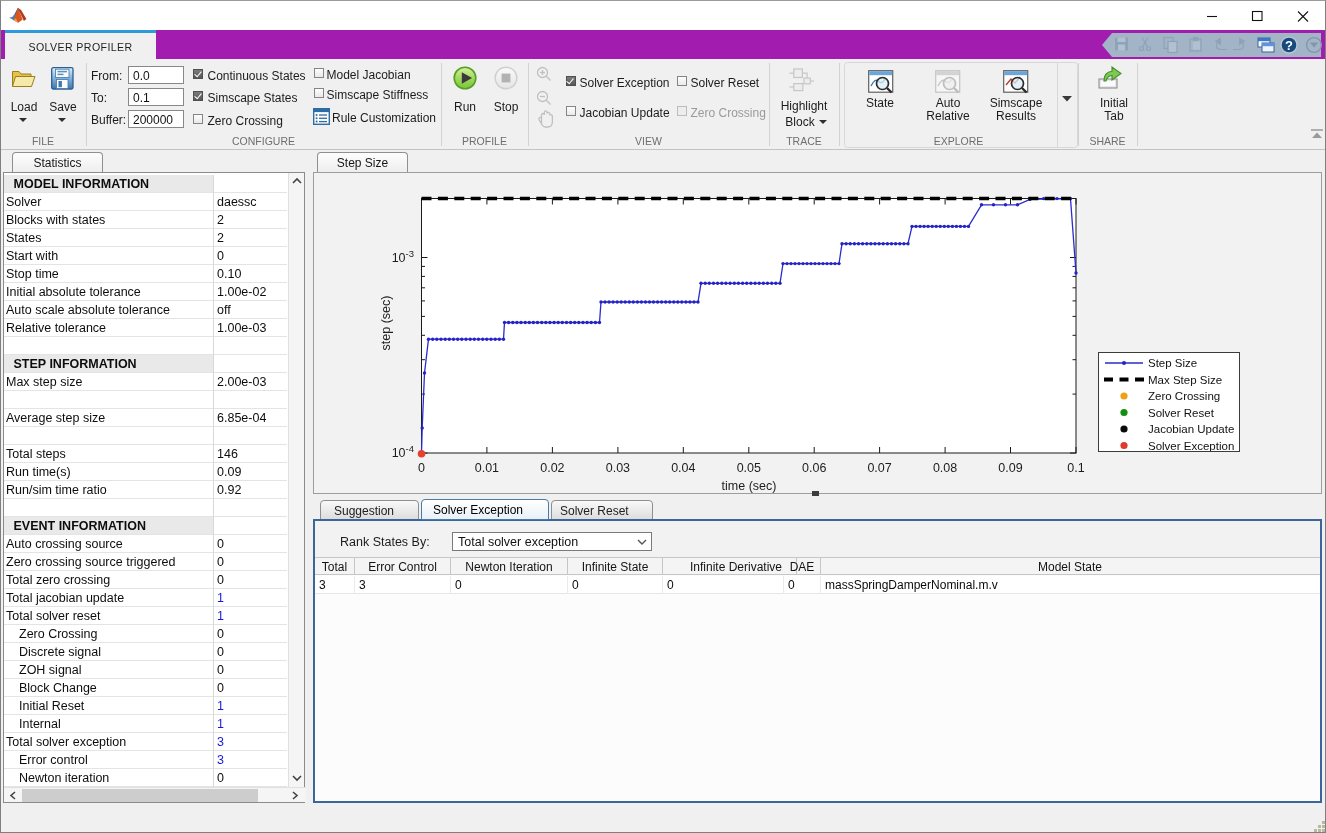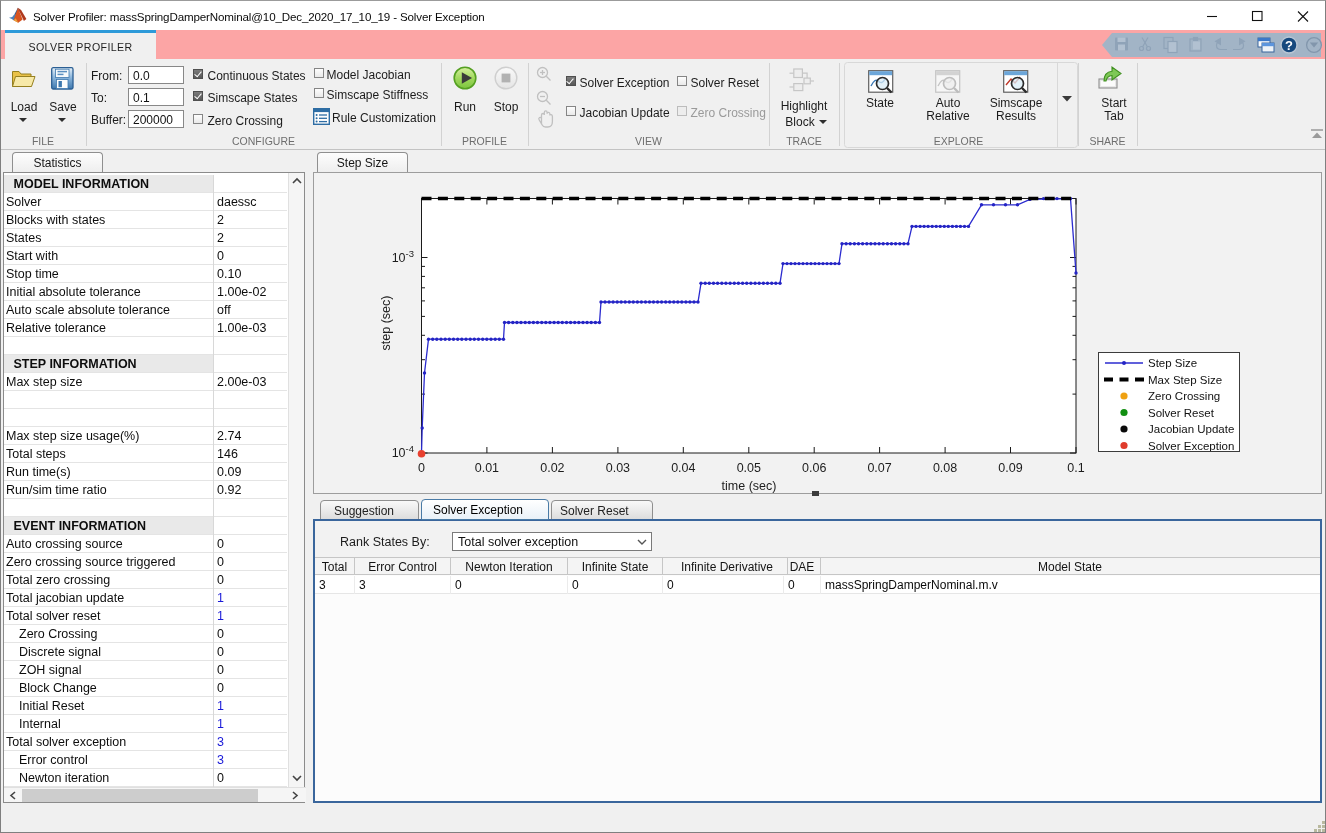--- a/index.html
+++ b/index.html
@@ -3,21 +3,21 @@
 <meta charset="utf-8">
 <style>
 * { margin:0; padding:0; box-sizing:border-box; }
 html,body { width:1326px; height:833px; }
 body { font-family:"Liberation Sans", sans-serif; background:#f0f0f0; position:relative; overflow:hidden; border:1px solid #7f7f7f; border-top:1px solid #9b9b9b; }
 .abs { position:absolute; }
 
 #titlebar { position:absolute; left:0; top:0; width:1324px; height:29px; background:#ffffff; }
 #titletxt { position:absolute; left:32px; top:8.5px; font-size:11.6px; letter-spacing:-0.15px; color:#0a0a0a; }
 
-#ribbonstrip { position:absolute; left:0; top:29px; width:1324px; height:29px; background:#fca5a5; }
+#ribbonstrip { position:absolute; left:0; top:29px; width:1324px; height:29px; background:#a21caf; }
 #rtab { position:absolute; left:4px; top:0px; width:151px; height:29px; background:#f0f0f0; border-top:3px solid #2d9ad9; }
 #rtab span { position:absolute; left:0; right:0; top:8px; text-align:center; font-size:10.6px; color:#1f1f1f; letter-spacing:0.4px; }
 #qat { position:absolute; right:4px; top:3px; width:219px; height:24px; background:#a2b4c6; clip-path:polygon(10px 0, 219px 0, 219px 24px, 10px 24px, 0 12px); }
 
 #toolbar { position:absolute; left:0; top:58px; width:1324px; height:91px; background:#f0f0f0; border-bottom:1px solid #c3c3c3; }
 .sep { position:absolute; top:4px; height:83px; width:1px; background:#d2d2d2; }
 .seclab { position:absolute; top:76px; font-size:10.5px; color:#6e6e6e; text-align:center; }
 .tbtxt { font-size:12px; color:#1c1c1c; }
 .field { position:absolute; width:56px; height:18px; background:#fff; border:1px solid #888; font-size:12px; color:#111; padding:2px 0 0 4px; }
 .cb { position:absolute; width:10px; height:10px; border:1px solid #858585; background:linear-gradient(#fdfdfd,#e9e9e9); }
@@ -51,21 +51,20 @@
 <body>
 
 <div id="titlebar">
  <svg class="abs" style="left:8px;top:6px" width="18" height="17" viewBox="0 0 18 17">
   <polygon points="0,10.8 3.2,10 5.6,7 7.8,9.8 4.6,13.2 2.8,11.9" fill="#4a80b8"></polygon>
   <polygon points="5.6,7 8.9,0.8 10.4,4.6 7.8,9.8" fill="#2e5f96"></polygon>
   <polygon points="4.6,13.2 8.9,0.8 13.6,12.6 9.3,15.8" fill="#d9541f"></polygon>
   <polygon points="8.9,0.8 10.4,4.6 14.9,14 17.4,12 12.1,2.9" fill="#b03a1e"></polygon>
   <polygon points="4.6,13.2 6.8,11.2 9.3,15.8" fill="#e8a33d"></polygon>
  </svg>
- <div id="titletxt">Solver Profiler: massSpringDamperNominal@10_Dec_2020_17_10_19 - Solver Exception</div>
  <svg class="abs" style="left:1200px;top:0" width="120" height="29" viewBox="0 0 120 29">
   <g stroke="#111" stroke-width="1.1" fill="none">
    <line x1="6" y1="15.5" x2="16" y2="15.5"></line>
    <rect x="51.5" y="10.5" width="9.5" height="9"></rect>
    <line x1="97" y1="10.5" x2="107" y2="20.5"></line>
         <line x1="107" y1="10.5" x2="97" y2="20.5"></line>
   </g>
  </svg>
 </div>
 
@@ -264,21 +263,21 @@
  <div class="btnlab" style="left:917px;top:37px;width:60px">Auto</div>
  <div class="btnlab" style="left:917px;top:49.5px;width:60px">Relative</div>
  <div class="btnlab" style="left:984px;top:37px;width:62px">Simscape</div>
  <div class="btnlab" style="left:984px;top:49.5px;width:62px">Results</div>
 
  <svg class="abs" style="left:1095px;top:6px" width="28" height="27" viewBox="0 0 28 27">
   <rect x="3" y="14" width="18" height="9" fill="#e8e8e8" stroke="#8f8f8f" stroke-width="1.1"></rect>
   <rect x="5" y="16" width="14" height="5" fill="#fbfbfb"></rect>
   <path d="M8 16 Q8 7 16 6.2 L16 2 L25 8.5 L16 15 L16 10.5 Q11 10.8 10 16 Z" fill="#7ec856" stroke="#3f8f1f" stroke-width="1.1"></path>
  </svg>
- <div class="btnlab" style="left:1085px;top:37px;width:56px">Start</div>
+ <div class="btnlab" style="left:1085px;top:37px;width:56px">Initial</div>
  <div class="btnlab" style="left:1085px;top:49.5px;width:56px">Tab</div>
 
  <svg class="abs" style="left:1308px;top:69px" width="16" height="12" viewBox="0 0 16 12">
   <line x1="2" y1="2" x2="14" y2="2" stroke="#9a9a9a" stroke-width="1.5"></line>
   <polygon points="8,4.5 13,10 3,10" fill="#9a9a9a"></polygon>
  </svg>
 </div>
 
 <div class="abs" style="left:2px;top:150px;width:302px;height:652px">
  <div class="ptab" style="left:9px;top:1px;width:91px">Statistics</div>
@@ -332,25 +331,25 @@
   <div class="srow shead" style="top:181.5px">
         <span class="lab">STEP INFORMATION</span>
       </div>
   <div class="sline" style="top:199.0px"></div>
   <div class="srow" style="top:199.5px">
         <span class="lab">Max step size</span>
         <span class="val">2.00e-03</span>
       </div>
   <div class="sline" style="top:217.0px"></div>
   <div class="sline" style="top:235.0px"></div>
+  <div class="srow" style="top:235.5px">
+        <span class="lab">Average step size</span>
+        <span class="val">6.85e-04</span>
+      </div>
   <div class="sline" style="top:253.0px"></div>
-  <div class="srow" style="top:253.5px">
-        <span class="lab">Max step size usage(%)</span>
-        <span class="val">2.74</span>
-      </div>
   <div class="sline" style="top:271.0px"></div>
   <div class="srow" style="top:271.5px">
         <span class="lab">Total steps</span>
         <span class="val">146</span>
       </div>
   <div class="sline" style="top:289.0px"></div>
   <div class="srow" style="top:289.5px">
         <span class="lab">Run time(s)</span>
         <span class="val">0.09</span>
       </div>
@@ -714,21 +713,21 @@
     <svg class="abs" style="left:3px;top:5px" width="12" height="8" viewBox="0 0 12 8">
             <polyline points="2,2 6,6 10,2" fill="none" stroke="#555" stroke-width="1.4"></polyline>
           </svg>
    </div>
   </div>
   <div class="abs" style="left:0;top:36px;width:1005px;height:18px;background:#f4f4f4;border-top:1px solid #c6c6c6;border-bottom:1px solid #c6c6c6">
    <div class="bth" style="left:0px;width:40px">Total</div>
    <div class="bth" style="left:40px;width:96px">Error Control</div>
    <div class="bth" style="left:136px;width:117px">Newton Iteration</div>
    <div class="bth" style="left:253px;width:95px">Infinite State</div>
-   <div class="bth" style="left:352px;width:121px">Infinite Derivative</div>
+   <div class="bth" style="left:361px;width:121px">Infinite Derivative</div>
    <div class="bth" style="left:469px;width:37px">DAE</div>
    <div class="bth" style="left:506px;width:498px;border-right:none">Model State</div>
   </div>
   <div class="abs" style="left:0;top:55px;width:1005px;height:18px;background:#fff;border-bottom:1px solid #e6e6e6">
    <div class="btd" style="left:0px;width:40px">3</div>
    <div class="btd" style="left:40px;width:96px">3</div>
    <div class="btd" style="left:136px;width:117px">0</div>
    <div class="btd" style="left:253px;width:95px">0</div>
    <div class="btd" style="left:348px;width:121px">0</div>
    <div class="btd" style="left:469px;width:37px">0</div>

